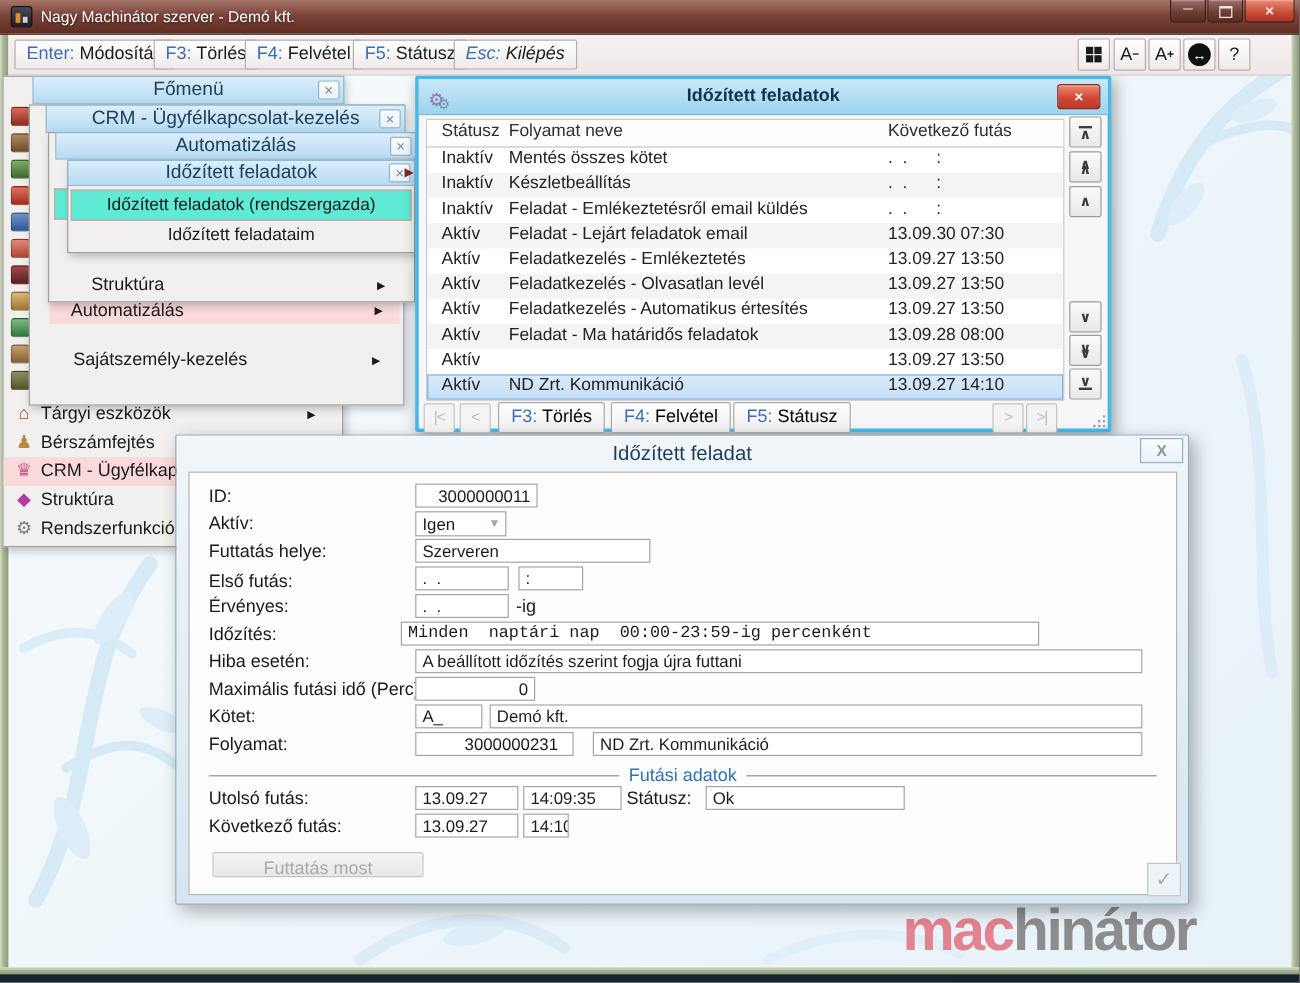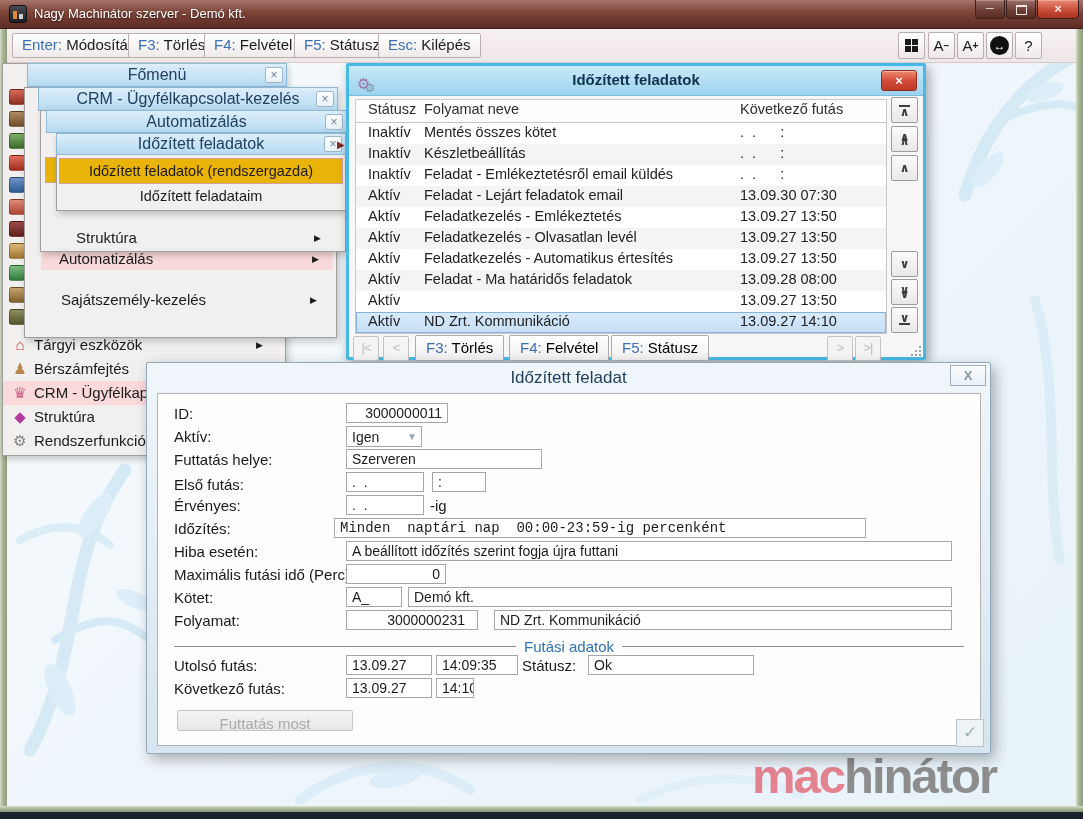--- a/index.html
+++ b/index.html
@@ -51,21 +51,21 @@
   .panel{background:#f1f0ef;border:1px solid #9f9f9f;box-shadow:2px 3px 7px rgba(0,0,0,.22);box-sizing:border-box;}
   .phead{position:absolute;height:24px;box-sizing:border-box;
     background:linear-gradient(#dceefb,#b6dbf1);border:1px solid #8fb9d6;
     color:#20405e;font-size:16px;text-align:center;line-height:22px;}
   .phead .x{position:absolute;right:3px;top:3px;width:18px;height:16px;line-height:14px;
     background:linear-gradient(#fbfdfe,#e9f2f8);border:1px solid #9db7c9;border-radius:2px;
     color:#6f8494;font-size:12px;text-align:center;cursor:pointer;box-sizing:border-box;}
   .mi{position:absolute;font-size:15px;color:#1b1b1b;line-height:23px;cursor:pointer;white-space:nowrap;}
   .mi .arrow{position:absolute;font-size:9px;color:#1b1b1b;top:1px;}
   .pink{background:#f9d9d9;}
-  .pinkb{background:#eab308;border:1px solid #cfa0a0;box-sizing:border-box;}
+  .pinkb{background:#5eead4;border:1px solid #cfa0a0;box-sizing:border-box;}
   .lic{position:absolute;left:6px;width:16px;height:16px;border-radius:3px;border:1px solid rgba(0,0,0,.25);box-sizing:border-box;}
   .bic{position:absolute;left:8px;top:2px;width:18px;font-size:15px;line-height:20px;text-align:center;}
   
   #taskwin{left:346px;top:63px;width:580px;height:297px;z-index:10;
     border:3px solid #46b9e7;border-radius:2px;background:#f7f7f7;
     box-shadow:3px 4px 12px rgba(0,0,0,.35);box-sizing:border-box;}
   #taskwin .wtitle{position:absolute;left:0;top:0;right:0;height:29px;
     background:linear-gradient(#c9e9f8,#9cd3ef);border-bottom:1px solid #7cbcdd;
     color:#0f324e;font-weight:bold;font-size:15px;text-align:center;line-height:28px;}
   .redx{position:absolute;right:6px;top:4px;width:36px;height:21px;border-radius:3px;
@@ -169,21 +169,21 @@
     <span class="abs winbtn" style="left:975px;width:30px;">─</span>
     <span class="abs winbtn" style="left:1006px;width:30px;"><span class="maxglyph"></span></span>
     <span class="abs winbtn close" style="left:1037px;width:42px;">×</span>
   </div>
 
   <div class="abs toolbar">
     <span class="kbtn" style="left:5px;"><span class="key">Enter:</span><span class="lbl" style="white-space:pre;"> Módosítás</span></span>
     <span class="kbtn" style="left:121px;"><span class="key">F3:</span><span class="lbl" style="white-space:pre;"> Törlés</span></span>
     <span class="kbtn" style="left:197px;"><span class="key">F4:</span><span class="lbl" style="white-space:pre;"> Felvétel</span></span>
     <span class="kbtn" style="left:287px;"><span class="key">F5:</span><span class="lbl" style="white-space:pre;"> Státusz</span></span>
-    <span class="kbtn" style="left:371px;"><span class="key">Esc:</span><span class="lbl" style="white-space:pre;"> Kilépés</span></span>
+    <span class="kbtn" style="left:371px;font-style:italic;"><span class="key">Esc:</span><span class="lbl" style="white-space:pre;"> Kilépés</span></span>
     <span class="icobtn" style="left:891px;">
         <span class="gridglyph"></span>
       </span>
     <span class="icobtn" style="left:921px;">
         <span>A</span>
         <span class="supg">−</span>
       </span>
     <span class="icobtn" style="left:950px;">
         <span>A</span>
         <span class="supg">+</span>

